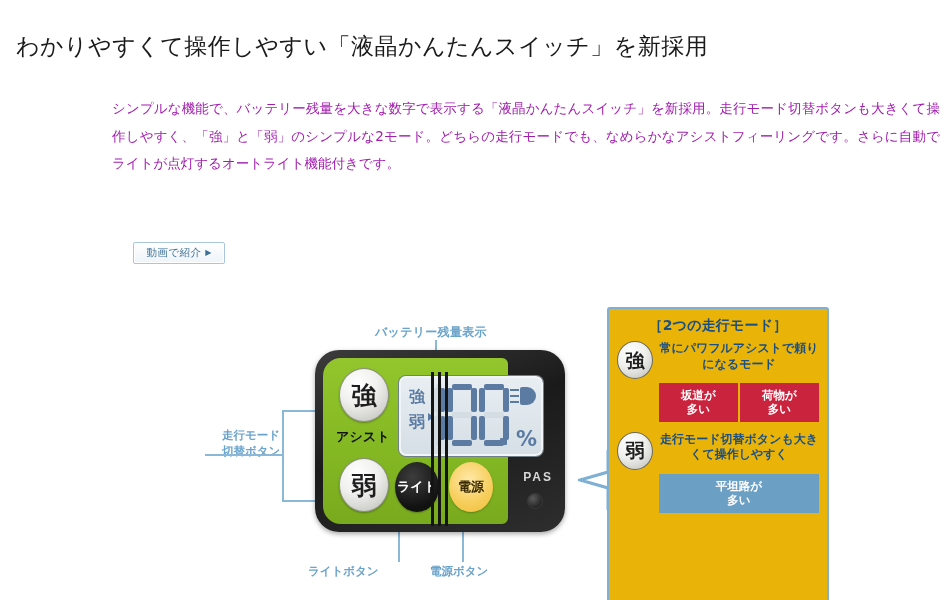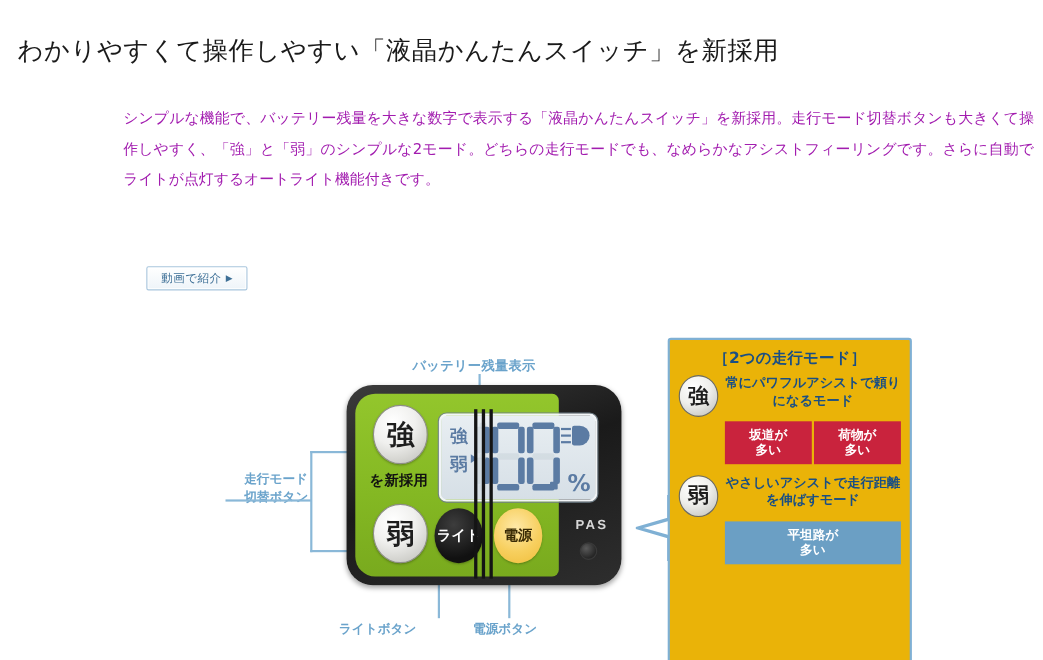--- a/index.html
+++ b/index.html
@@ -296,21 +296,21 @@
     <div class="lbl-light">ライトボタン</div>
     <div class="lead-power"></div>
     <div class="lbl-power">電源ボタン</div>
 
     <div class="device">
       <div class="device-face">
 
         <div class="btn-round btn-kyo">
           <span>強</span>
         </div>
-        <div class="assist-label">を新採用</div>
+        <div class="assist-label">アシスト</div>
         <div class="btn-round btn-jaku">
           <span>弱</span>
         </div>
 
         <div class="btn-oval btn-light">
           <span>ライト</span>
         </div>
         <div class="btn-oval btn-power">
           <span>電源</span>
         </div>
@@ -391,21 +391,21 @@
       <div class="chip-row">
         <div class="chip red">坂道が<br>多い</div>
         <div class="chip red">荷物が<br>多い</div>
       </div>
 
       <div class="mode-block" style="margin-top:8px;">
         <div class="mode-row">
           <div class="mode-badge">
             <span>弱</span>
           </div>
-          <div class="mode-desc">やさしいアシストで走行距離を伸ばすモード</div>
+          <div class="mode-desc">走行モード切替ボタンも大きくて操作しやすく</div>
         </div>
       </div>
       <div class="chip-row">
         <div class="chip blue">平坦路が<br>多い</div>
       </div>
 
     </div>
 
   </div>
 </div>

